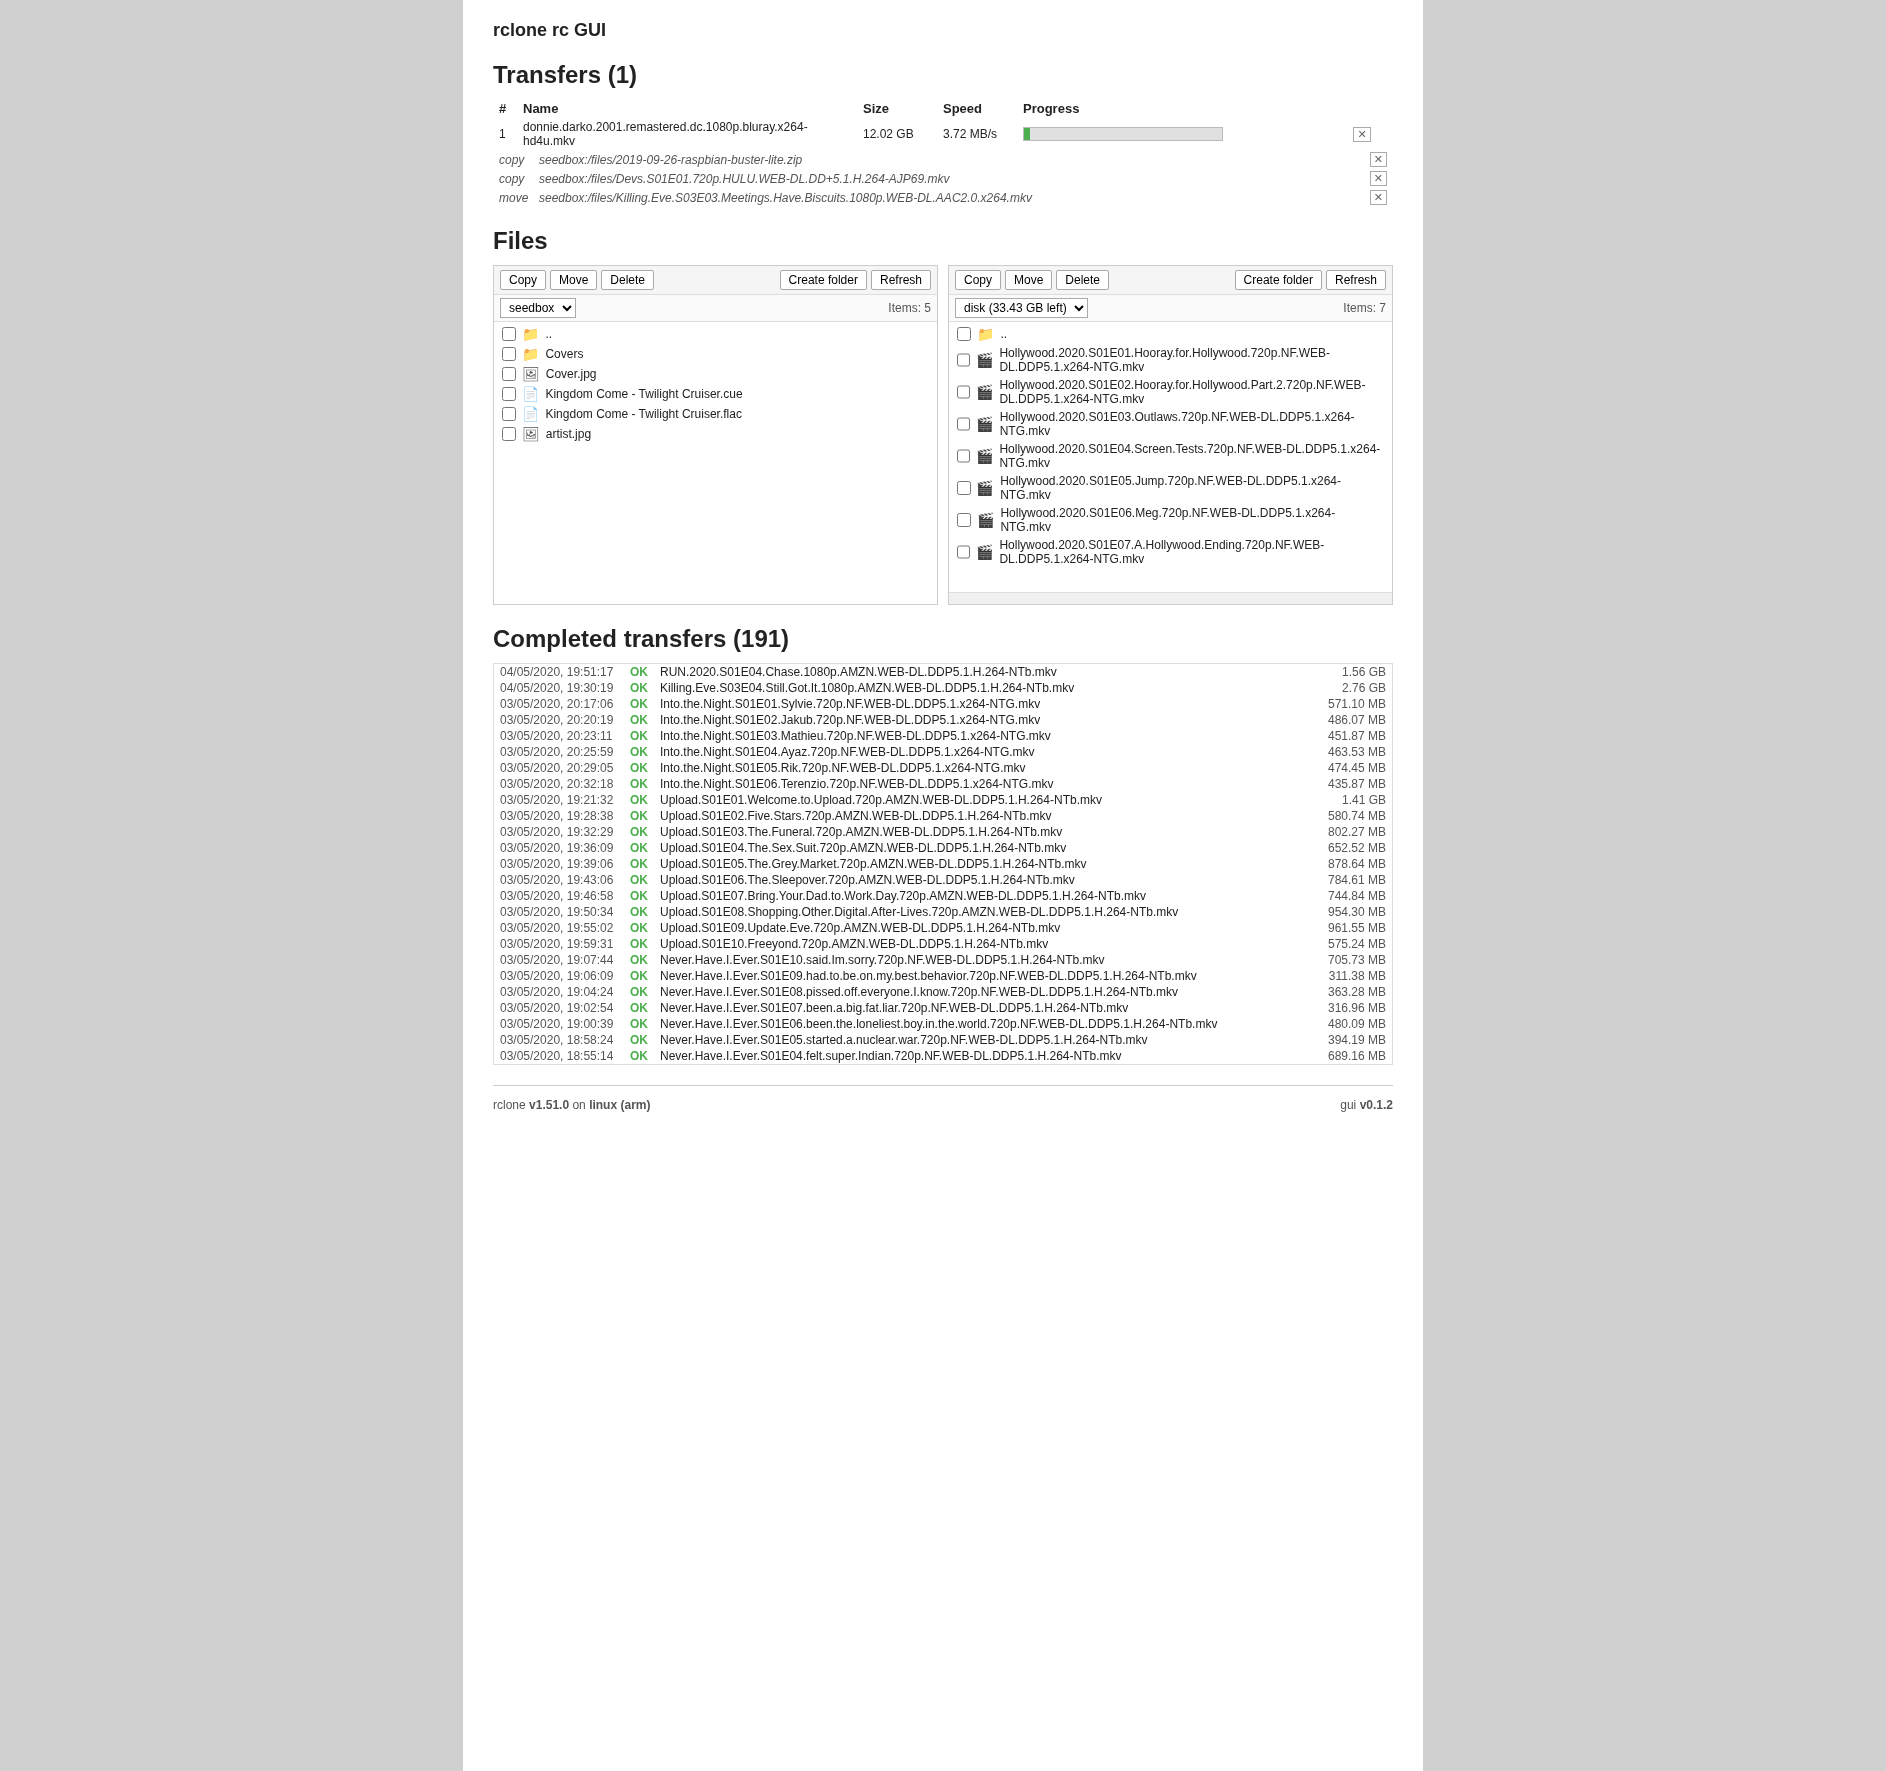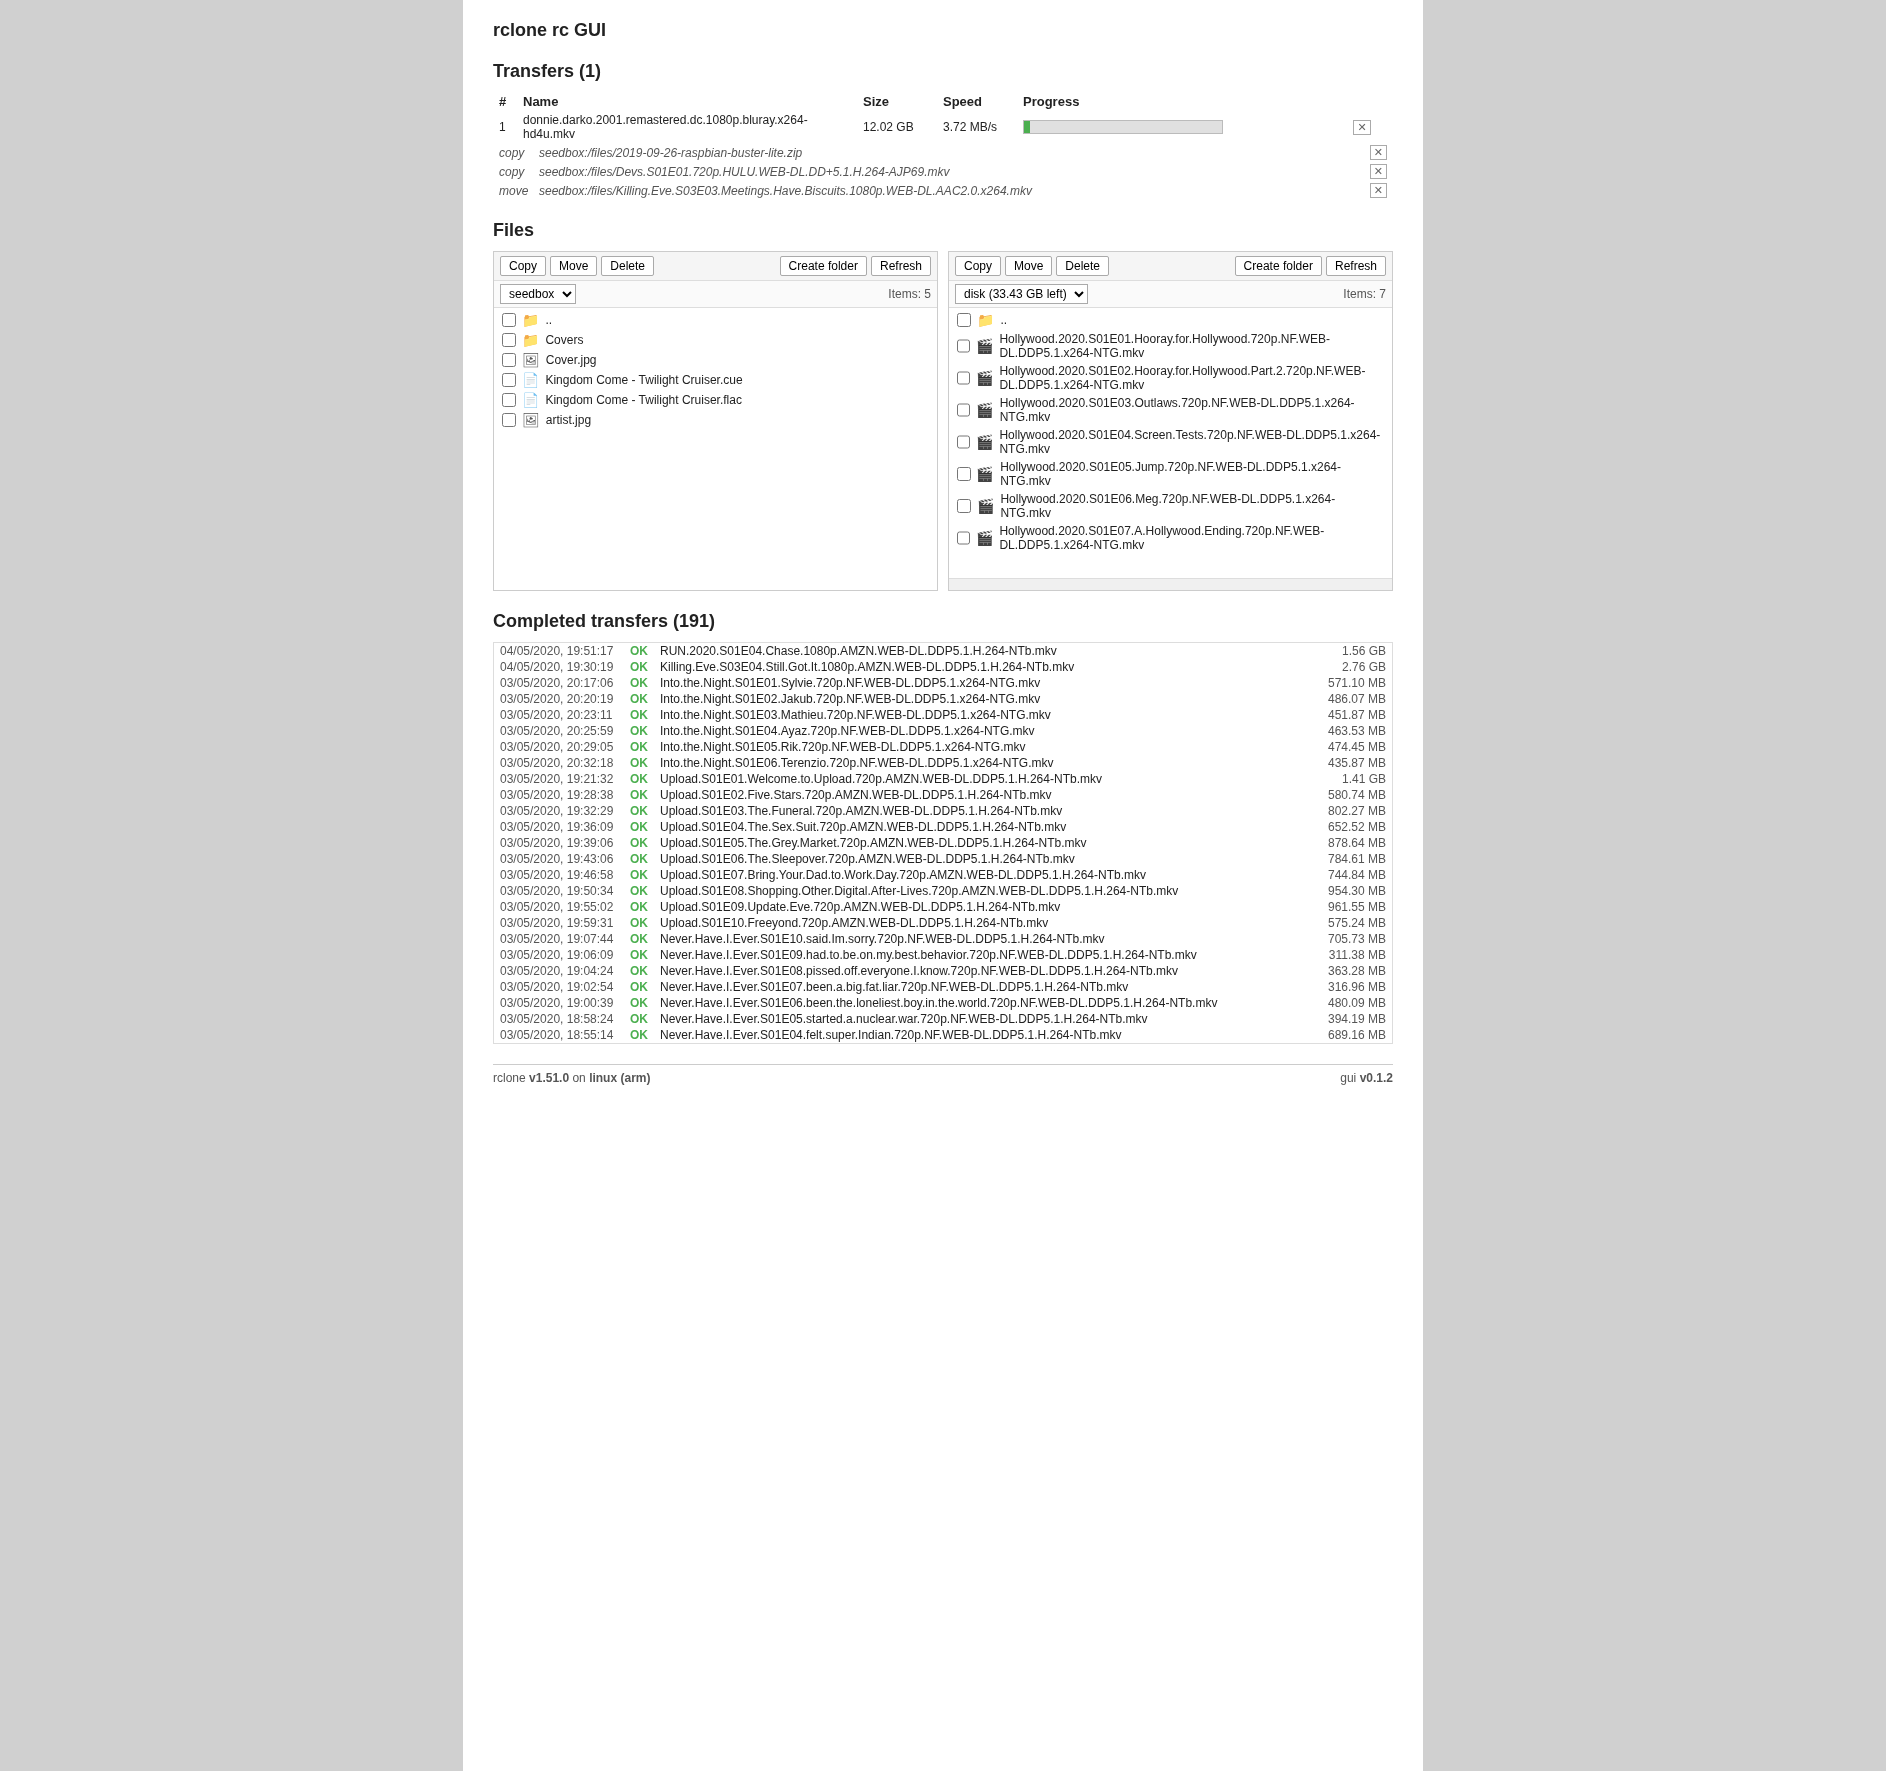--- a/index.html
+++ b/index.html
@@ -16,21 +16,21 @@
       padding: 20px 30px 30px 30px;
       min-height: 100vh;
     }
     h1 {
       font-size: 18px;
       font-weight: bold;
       margin-bottom: 20px;
       color: #222;
     }
     h2 {
-      font-size: 18px;
+      font-size: 24px;
       font-weight: bold;
       margin-bottom: 10px;
     }
     
     .transfers-section { margin-bottom: 20px; }
     .transfers-table { width: 100%; border-collapse: collapse; }
     .transfers-table th {
       text-align: left;
       font-weight: bold;
       padding: 2px 6px;
@@ -148,21 +148,21 @@
     .completed-table .col-size { width: 80px; text-align: right; color: #555; white-space: nowrap; }
     .completed-scroll {
       max-height: 460px;
       overflow-y: scroll;
       border: 1px solid #ddd;
       position: relative;
     }
     
     .footer {
       border-top: 1px solid #ccc;
-      padding: 6px 0 0 0;
+      padding: 12px 0 0 0;
       margin-top: 20px;
       display: flex;
       justify-content: space-between;
       font-size: 12px;
       color: #555;
     }
     .footer strong { font-weight: bold; }
   </style>
 </head>
 <body>

